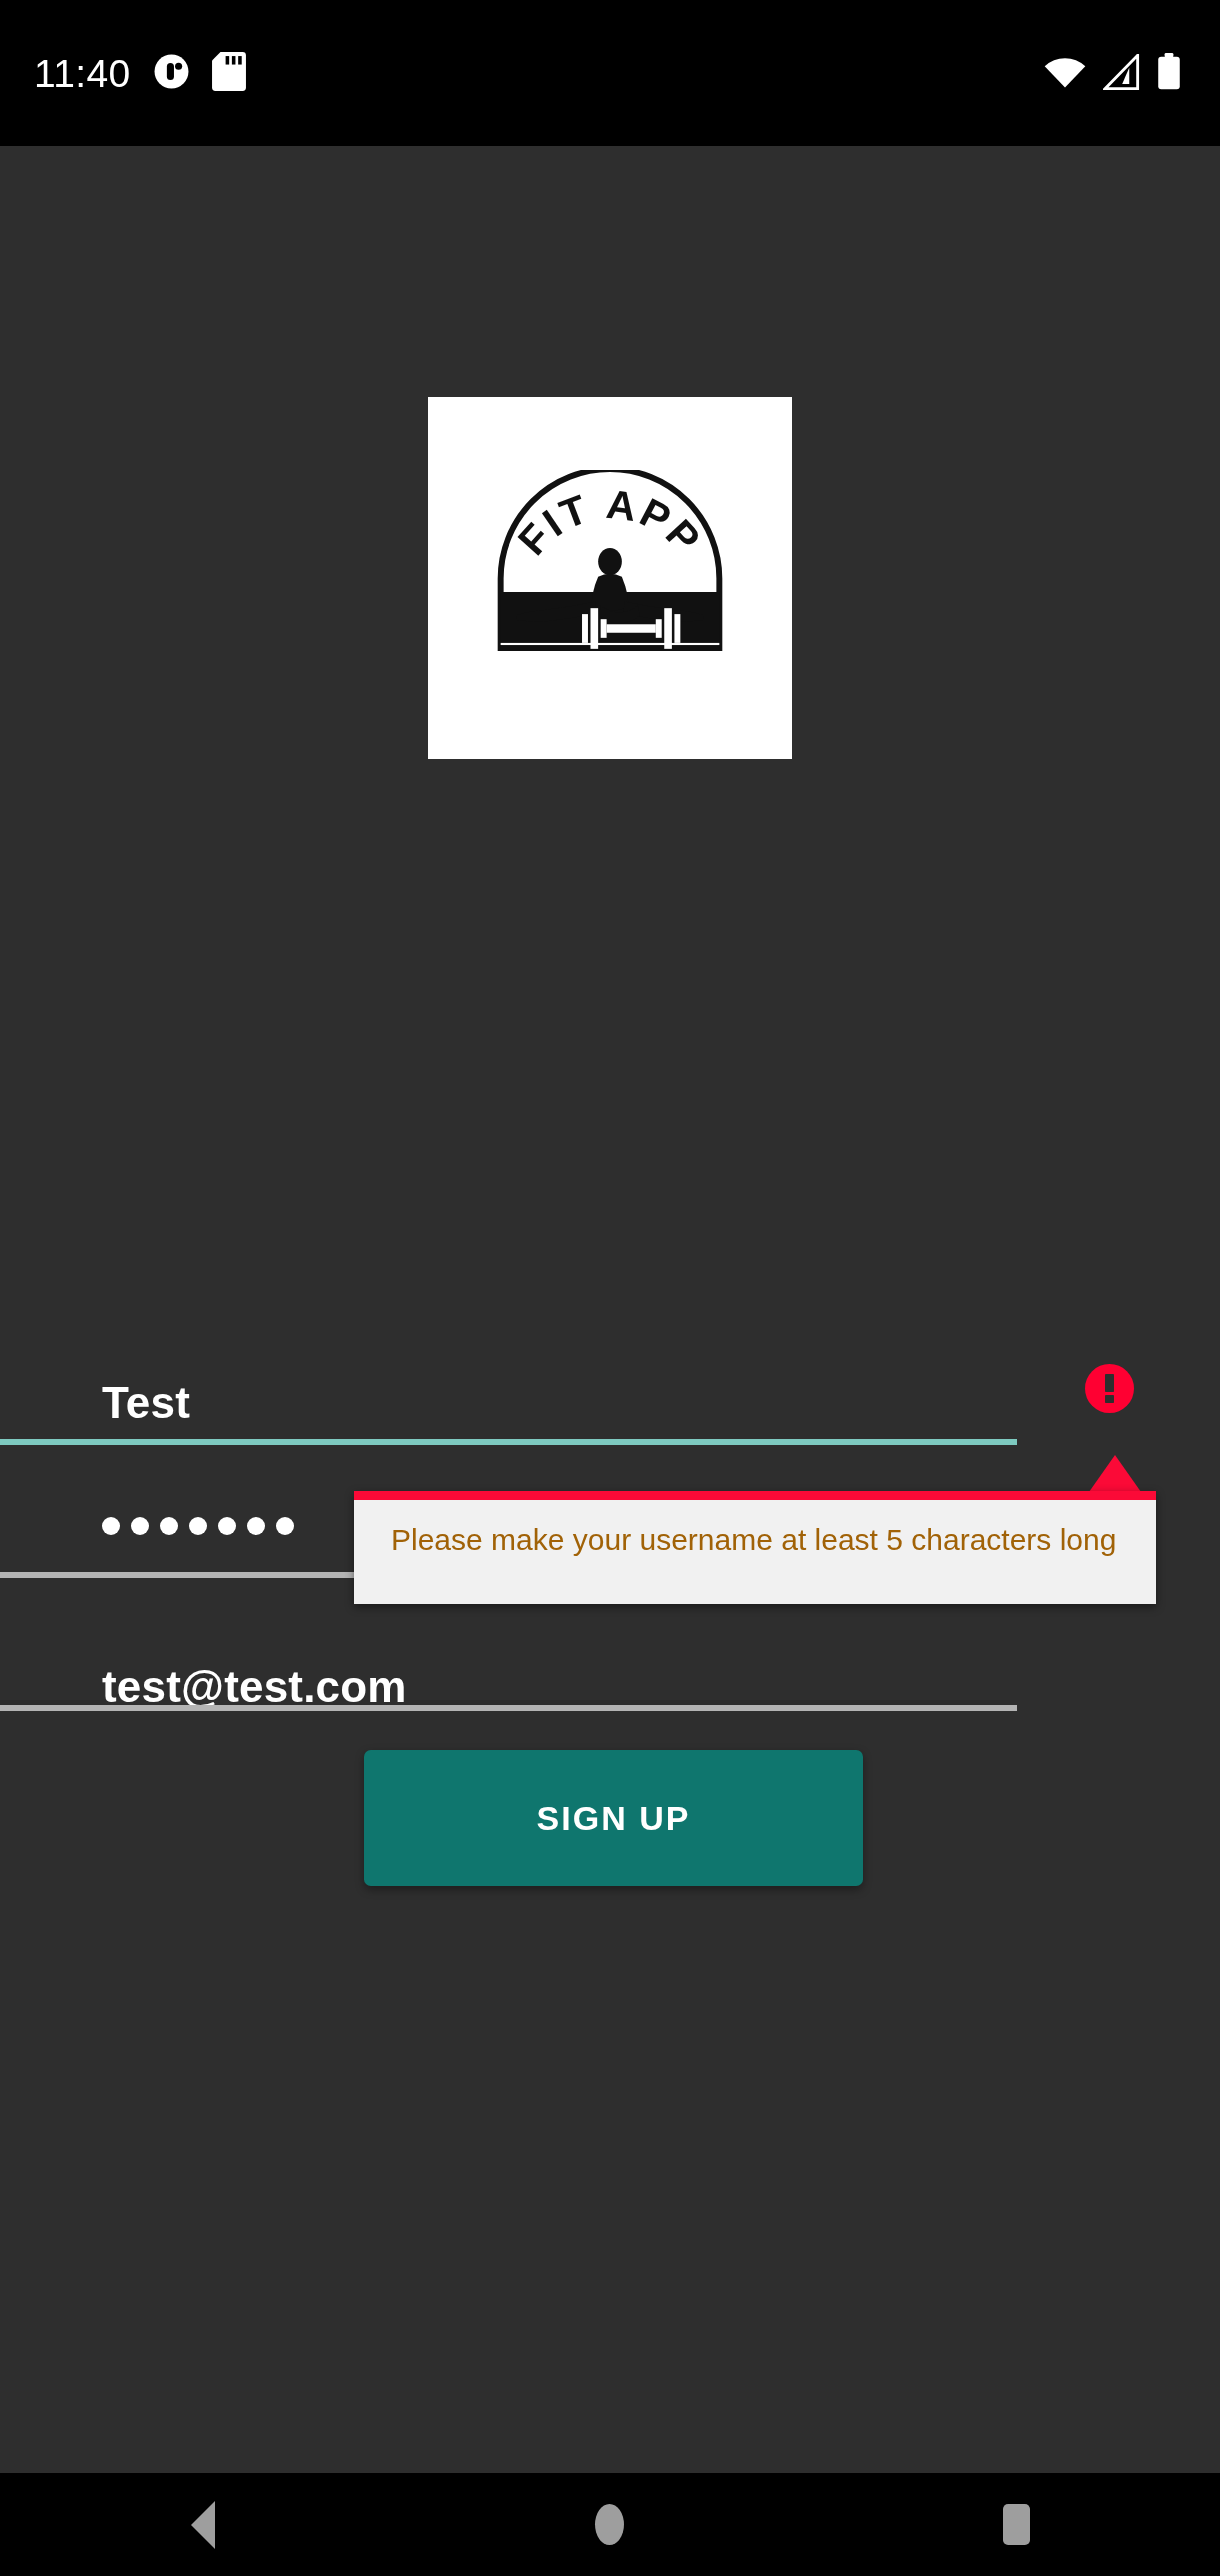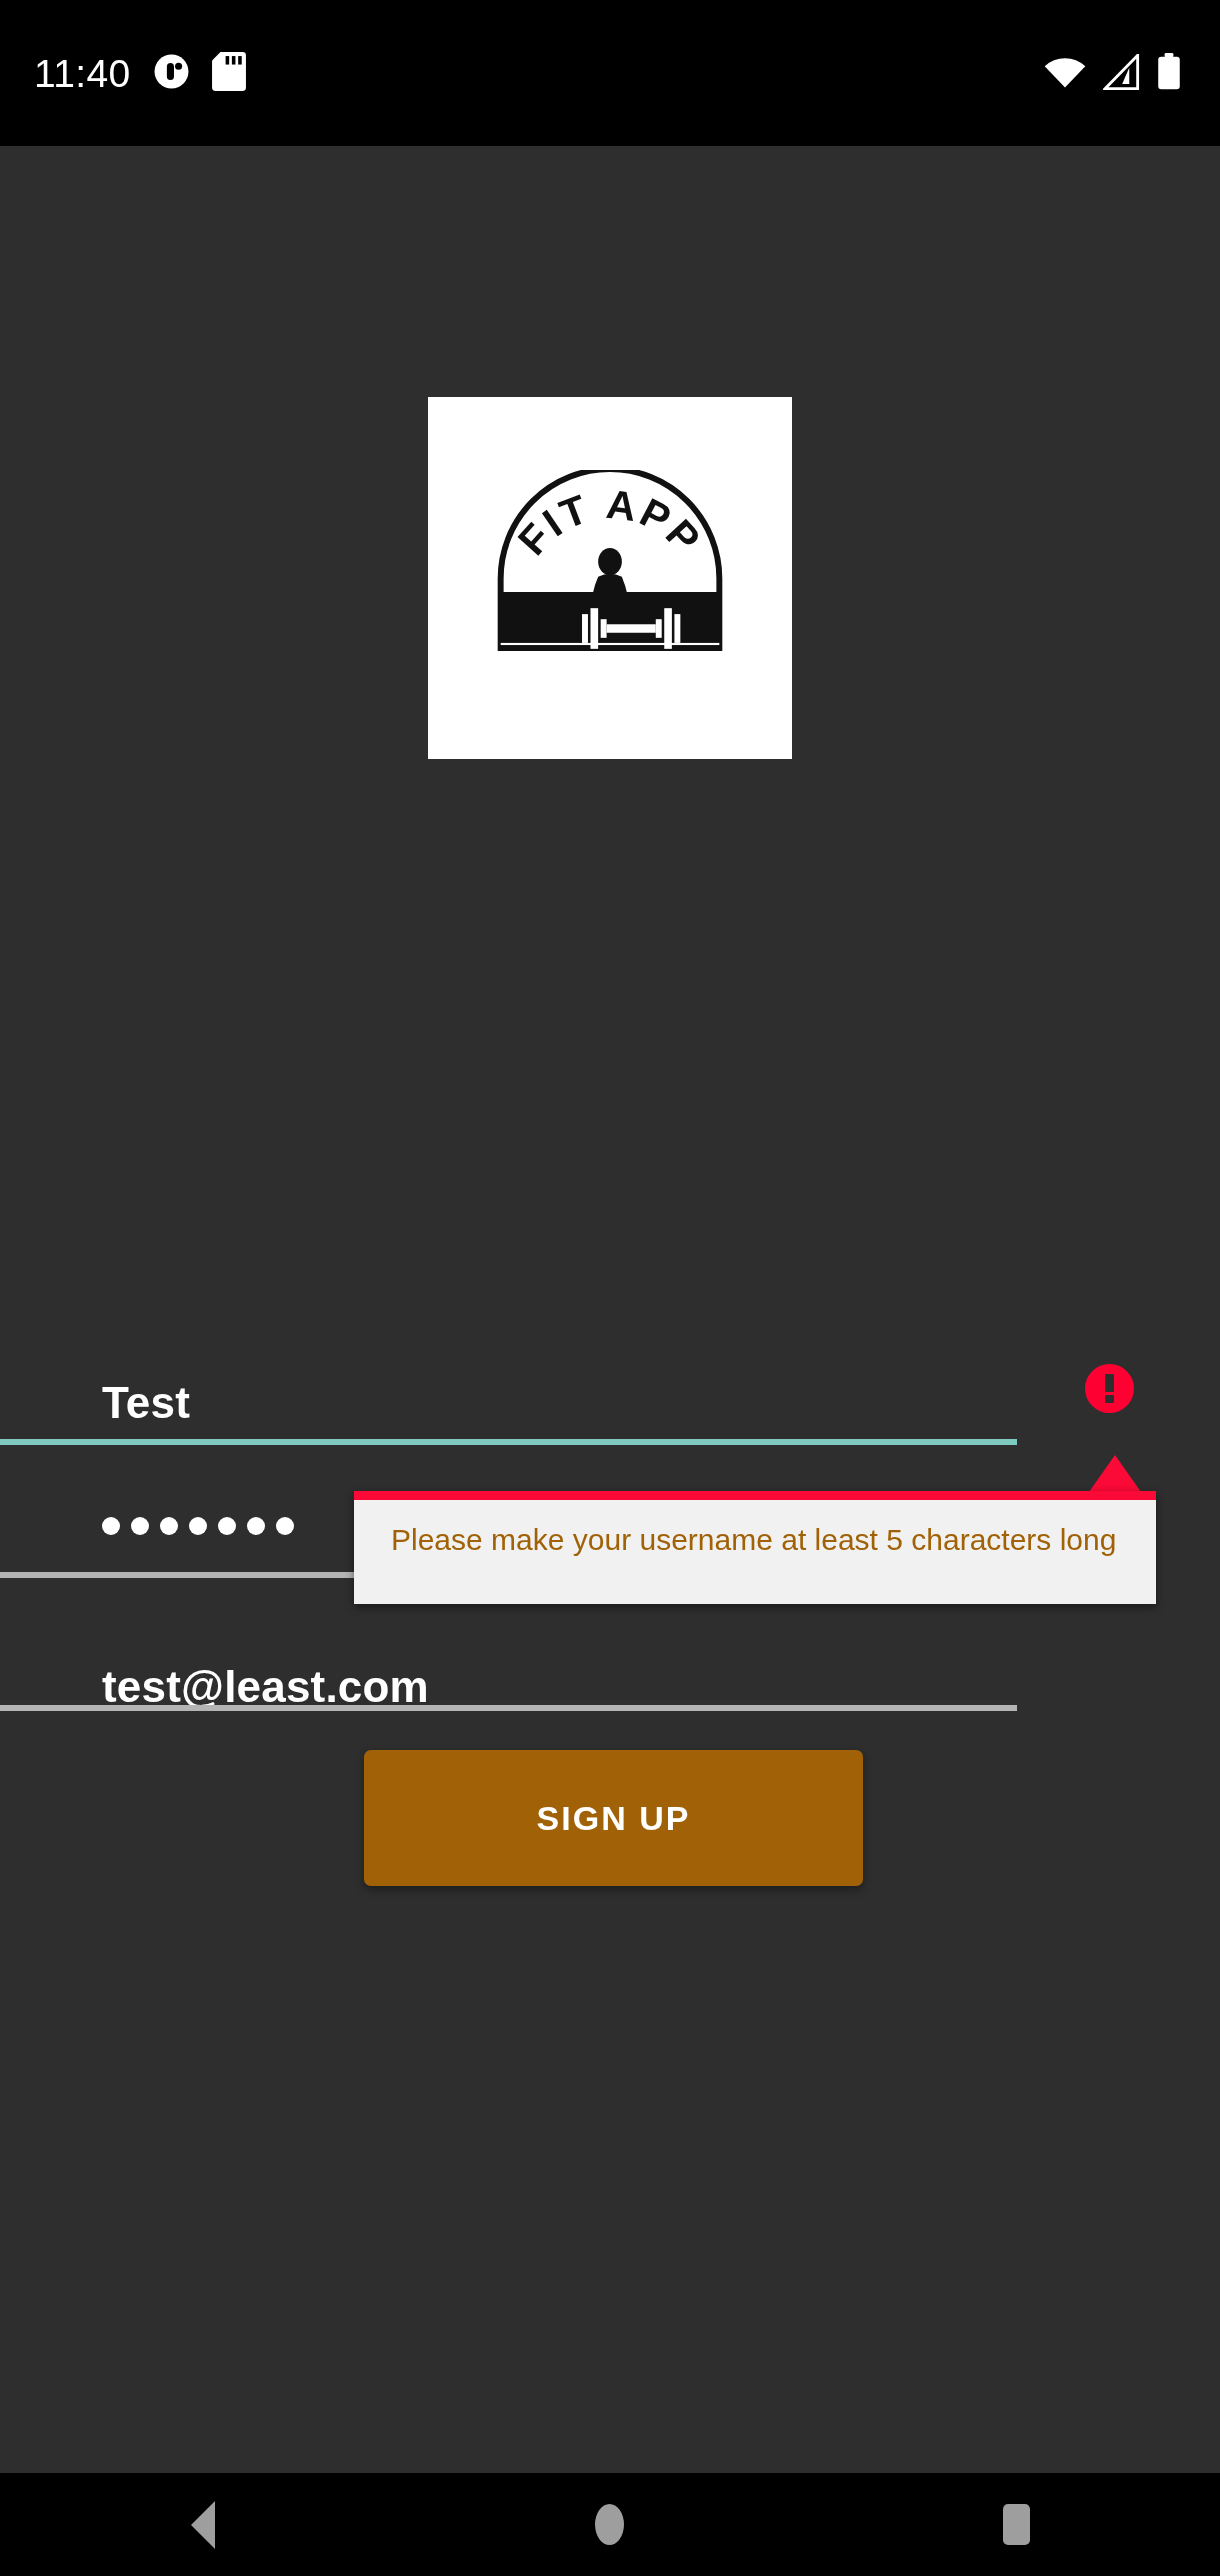--- a/index.html
+++ b/index.html
@@ -68,21 +68,21 @@
   .dot { width:18px; height:18px; border-radius:50%; background:#fff; display:block; }
   #password-underline { top:1572px; }
 
   
   #email-field { top:1665px; height:59px; }
   #email-underline { top:1705px; }
 
   
   #signup-button {
     position:absolute; left:364px; top:1750px; width:499px; height:136px;
-    background:#a16207; border-radius:6.8px; border:none;
+    background:#0f766e; border-radius:6.8px; border:none;
     color:#fff; font-size:34px; font-weight:700; letter-spacing:2px;
     font-family:"Liberation Sans", sans-serif;
     display:flex; align-items:center; justify-content:center;
     cursor:pointer;
     box-shadow:0 3.4px 8.5px rgba(0,0,0,0.35);
   }
 
   
   #error-tooltip {
     position:absolute; left:354px; top:1491px; width:802px; height:113px;
@@ -213,21 +213,21 @@
         <span class="dot"></span>
         <span class="dot"></span>
         <span class="dot"></span>
         <span class="dot"></span>
         <span class="dot"></span>
       </div>
     </div>
     <div class="underline grey" id="password-underline"></div>
 
     <div class="field" id="email-field">
-      <div class="field-text" placeholder="Email">test@least.com</div>
+      <div class="field-text" placeholder="Email">test@test.com</div>
     </div>
     <div class="underline grey" id="email-underline"></div>
 
     <button id="signup-button">SIGN UP</button>
 
     <div id="tooltip-arrow"></div>
     <div id="error-tooltip">
       <div id="error-tooltip-text">Please make your username at least 5 characters long</div>
     </div>
 

